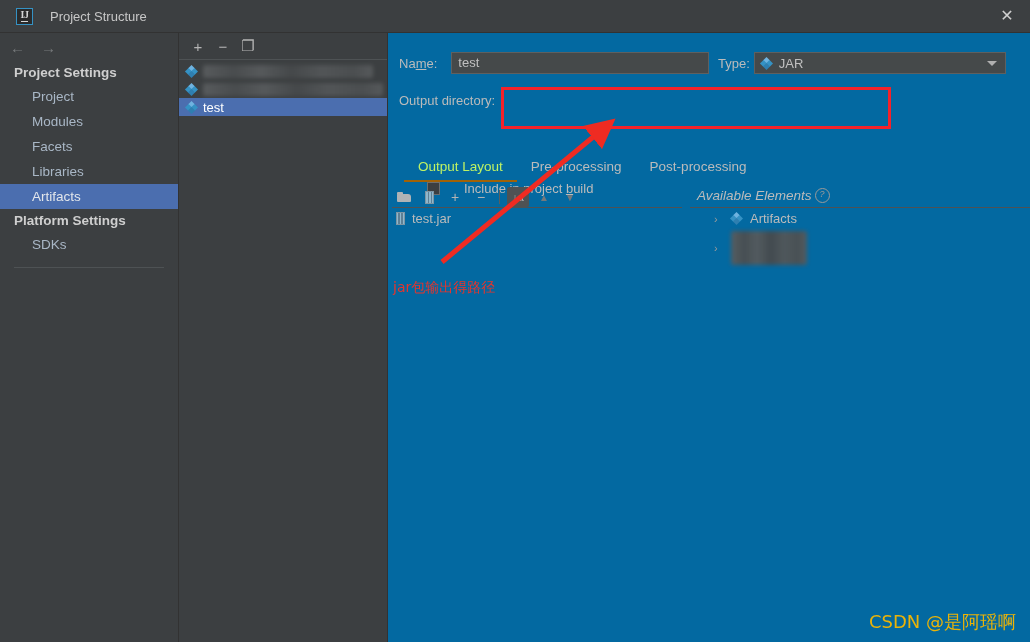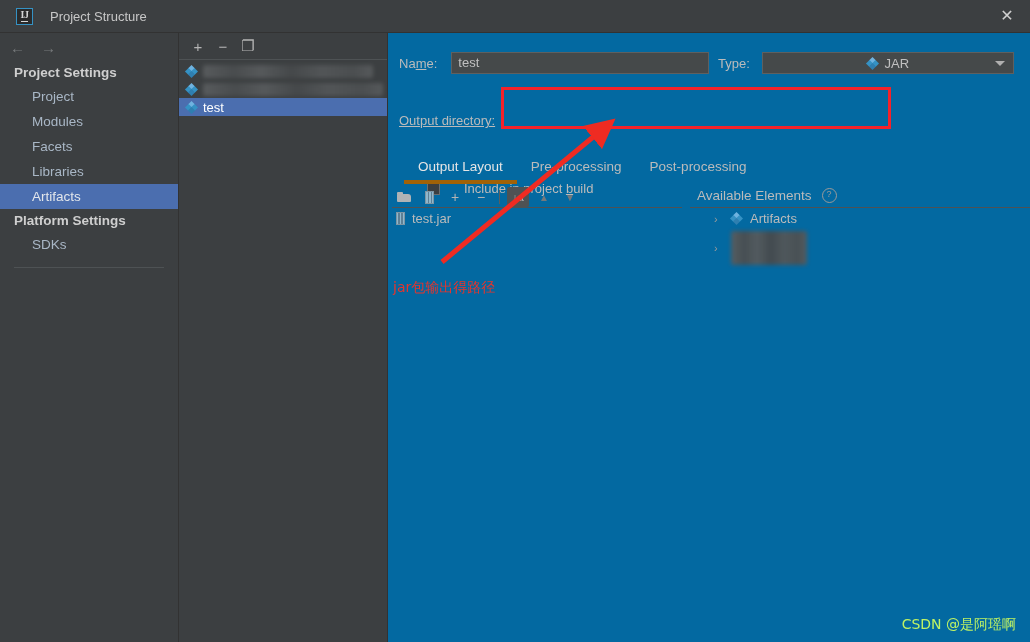--- a/index.html
+++ b/index.html
@@ -255,21 +255,21 @@
     left: 404px; top: 159px;
     display: flex;
     gap: 0px;
     font-size: 13.5px;
   }
   .tab {
     padding: 0 14px 6px 14px;
     color: #bbbbbb;
     cursor: pointer;
   }
-  .tab.active { border-bottom: 4px solid #a16207; color: #e5e5e5; }
+  .tab.active { border-bottom: 2px solid #a16207; color: #bef264; }
   
   .layout-toolbar {
     position: absolute;
     left: 392px; top: 186px;
     width: 290px;
     height: 22px;
     display: flex;
     align-items: center;
     gap: 4px;
   }
@@ -306,23 +306,24 @@
     gap: 7px;
     font-size: 13px;
     color: #bbbbbb;
   }
   
   .avail-title {
     position: absolute;
     left: 697px; top: 188px;
     display: flex;
     align-items: center;
-    gap: 10px;
+    gap: 3px;
     font-size: 13.5px;
     color: #bbbbbb;
+    font-style: italic;
   }
   .qmark {
     width: 13px; height: 13px;
     border: 1px solid #9a9a9a;
     border-radius: 50%;
     font-size: 9px;
     line-height: 11px;
     text-align: center;
     color: #9a9a9a;
     cursor: pointer;
@@ -360,22 +361,22 @@
     position: absolute;
     left: 393px; top: 279px;
     color: #e8342c;
     font-size: 14px;
     font-family: "DejaVu Sans", sans-serif;
     white-space: nowrap;
   }
   .watermark {
     position: absolute;
     right: 14px; bottom: 8px;
-    color: #bef264;
-    font-size: 14px;
+    color: #eab308;
+    font-size: 18px;
     font-family: "DejaVu Sans", sans-serif;
   }
   svg.arrow-svg {
     position: absolute;
     left: 0; top: 0;
     width: 1030px; height: 642px;
     pointer-events: none;
   }
 </style>
 </head>
@@ -455,33 +456,33 @@
 
     <div class="main">
 
       <div class="field-row" style="left:11px; top:19px;">
         <div class="lbl">Na<span class="ul">m</span>e:</div>
         <input class="textinput" style="width: 258px; margin-left: 14px;" value="test">
       </div>
 
       <div class="field-row" style="left:330px; top:19px;">
         <div class="lbl">Type:</div>
-        <div class="combo" style="width:252px; margin-left:12px;justify-content:center;">
+        <div class="combo" style="width:252px; margin-left:4px;">
           <div class="diamond">
             <i class="a"></i>
               <i class="b"></i>
               <i class="c"></i>
               <i class="d"></i>
           </div>
           <span>JAR</span>
           <span class="caret"></span>
         </div>
       </div>
 
-      <div class="field-row" style="left:11px; top:80px;text-decoration:underline;">
+      <div class="field-row" style="left:11px; top:60px;">
         <div class="lbl">Output directory:</div>
       </div>
 
       <div class="field-row" style="left:11px; top:148px; gap:24px;margin-left:28px;">
         <span class="cbox"></span>
         <span class="lbl">Include in project <span class="ul">b</span>uild</span>
       </div>
 
     </div>
   </div>

